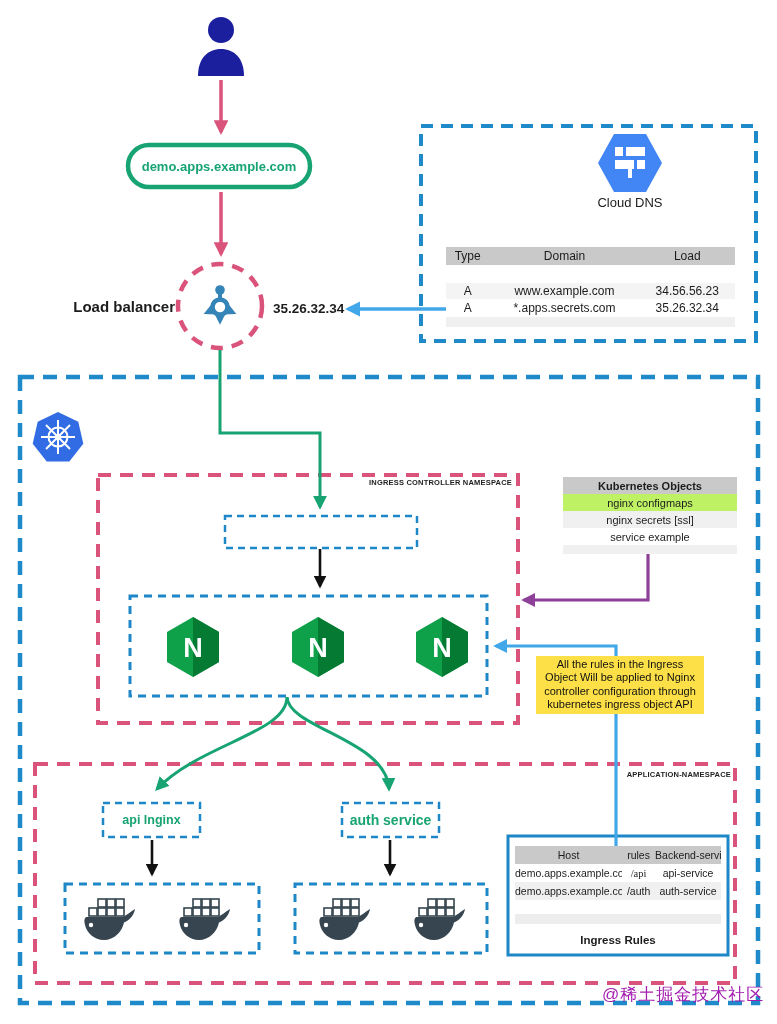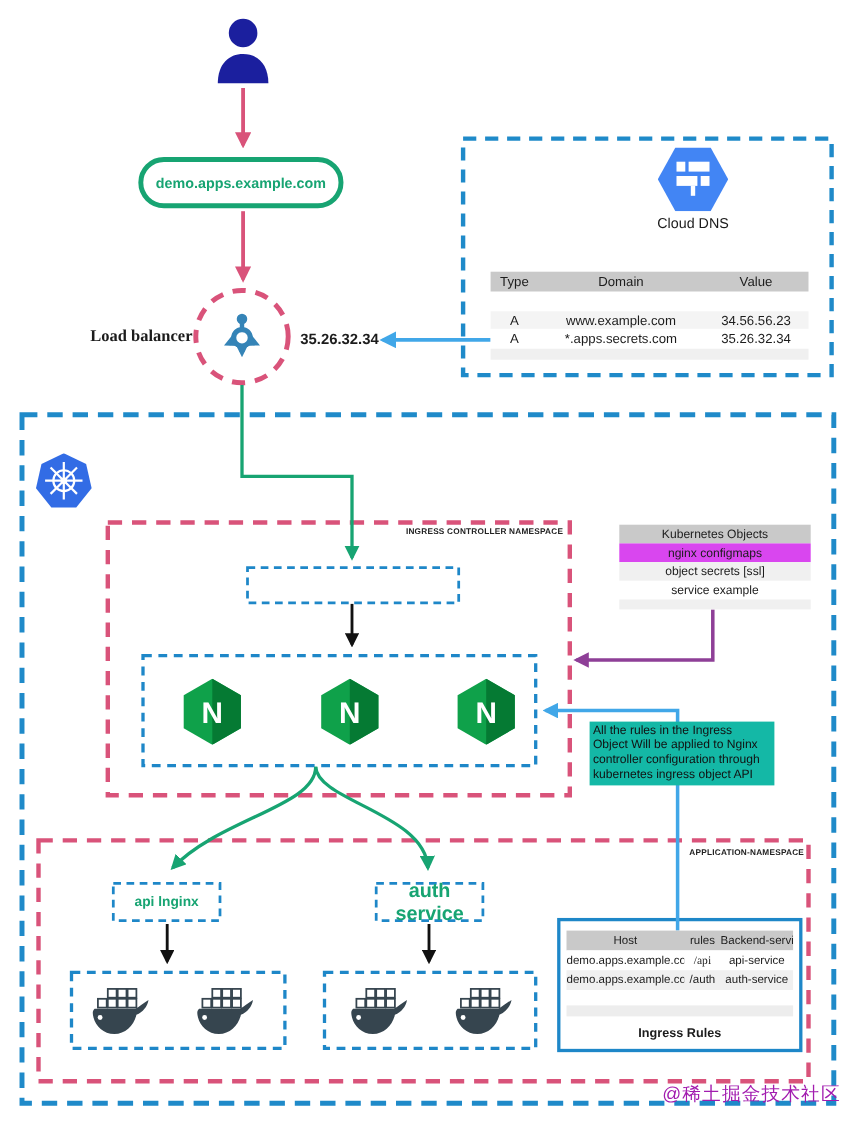--- a/index.html
+++ b/index.html
@@ -13,22 +13,22 @@
   .center{display:flex;align-items:center;justify-content:center;text-align:center;}
   .ns-label{font-size:7.5px;font-weight:bold;color:#222;letter-spacing:.2px;z-index:2;}
   
   .tbl{z-index:2;font-size:11px;color:#1c1c1c;}
   .trow{display:flex;align-items:center;}
   .tcell{text-align:center;overflow:hidden;white-space:nowrap;}
   .hdr{background:#c9c9c9;}
   .alt{background:#f0f0f0;}
   .alt2{background:#f4f4f4;}
   .pill-text{width:100%;height:100%;}
-  .annotation{z-index:2;background:#14b8a6;font-size:11px;line-height:1.22;color:#111;
-              text-align:left;padding:2px 3px;}
+  .annotation{z-index:2;background:#fde047;font-size:11px;line-height:1.22;color:#111;
+              text-align:center;padding:2px 3px;}
   .icon{z-index:2;}
   .watermark{z-index:3;font-size:17px;color:#a21caf;letter-spacing:1px;white-space:nowrap;}
 </style>
 </head>
 <body>
 
 <div id="canvas">
 
   <svg id="overlay" width="777" height="1024" viewBox="0 0 777 1024">
     <defs>
@@ -83,21 +83,21 @@
     <svg width="54" height="60" viewBox="0 0 54 60">
       <circle cx="27" cy="14" r="13" fill="#1b1f9e"></circle>
       <path d="M4,60 C4,42 14,33 27,33 C40,33 50,42 50,60 Z" fill="#1b1f9e"></path>
     </svg>
   </div>
 
   <div class="abs center pill-text" style="left:128px;top:145px;width:182px;height:42px;z-index:2;">
     <span class="green-bold" style="font-size:13px;">demo.apps.example.com</span>
   </div>
 
-  <div class="abs txt" style="left:70px;top:298px;width:105px;font-size:15px;font-weight:bold;text-align:right;z-index:2;font-family:Liberation Serif, serif;">Load balancer</div>
+  <div class="abs txt" style="left:70px;top:298px;width:105px;font-size:15px;font-weight:bold;text-align:right;z-index:2;">Load balancer</div>
   <div class="abs icon" style="left:198px;top:283px;width:44px;height:46px;">
     <svg width="44" height="46" viewBox="0 0 44 46">
       <circle cx="22" cy="7" r="4.8" fill="#3584b7"></circle>
       <rect x="20" y="9" width="4" height="10" fill="#3584b7"></rect>
       <circle cx="22" cy="24" r="7.5" fill="none" stroke="#3584b7" stroke-width="4.6"></circle>
       <path d="M15.5,26.5 L10,29" stroke="#3584b7" stroke-width="4.6" marker-end="url(#mLb)"></path>
       <path d="M28.5,26.5 L34,29" stroke="#3584b7" stroke-width="4.6" marker-end="url(#mLb)"></path>
       <path d="M22,31 L22,37" stroke="#3584b7" stroke-width="4.6" marker-end="url(#mLb)"></path>
     </svg>
   </div>
@@ -112,21 +112,21 @@
       <rect x="39" y="26" width="8" height="9" fill="#fff"></rect>
       <rect x="30" y="35" width="4" height="9" fill="#fff"></rect>
     </svg>
   </div>
   <div class="abs txt center" style="left:580px;top:195px;width:100px;font-size:13px;z-index:2;">Cloud DNS</div>
 
   <div class="abs tbl" style="left:446px;top:247px;width:289px;font-size:12px;">
     <div class="trow hdr" style="height:18px;">
       <div class="tcell" style="width:15%;">Type</div>
       <div class="tcell" style="width:52%;">Domain</div>
-      <div class="tcell" style="width:33%;">Value</div>
+      <div class="tcell" style="width:33%;">Load</div>
     </div>
     <div style="height:18px;"></div>
     <div class="trow alt2" style="height:16px;">
       <div class="tcell" style="width:15%;">A</div>
       <div class="tcell" style="width:52%;">www.example.com</div>
       <div class="tcell" style="width:33%;">34.56.56.23</div>
     </div>
     <div class="trow" style="height:18px;background:#fff;">
       <div class="tcell" style="width:15%;">A</div>
       <div class="tcell" style="width:52%;">*.apps.secrets.com</div>
@@ -172,41 +172,41 @@
   </div>
   <div class="abs icon" style="left:415px;top:617px;">
     <svg width="54" height="60" viewBox="0 0 54 60">
       <polygon points="27,0 53,15 53,45 27,60 1,45 1,15" fill="#0fa14a"></polygon>
       <polygon points="27,0 53,15 53,45 27,60" fill="#057a33"></polygon>
       <text x="27" y="40" text-anchor="middle" font-size="27" font-weight="bold" fill="#fff" font-family="Liberation Sans, sans-serif">N</text>
     </svg>
   </div>
 
   <div class="abs tbl" style="left:563px;top:477px;width:174px;">
-    <div class="trow hdr center" style="height:17px;">Kubernetes Objects</div>
-    <div class="trow center" style="height:17px;background:#d946ef;">nginx configmaps</div>
-    <div class="trow center alt" style="height:17px;">object secrets [ssl]</div>
+    <div class="trow hdr center" style="height:17px;font-weight:bold;">Kubernetes Objects</div>
+    <div class="trow center" style="height:17px;background:#bef264;">nginx configmaps</div>
+    <div class="trow center alt" style="height:17px;">nginx secrets [ssl]</div>
     <div class="trow center" style="height:17px;background:#fff;">service example</div>
     <div class="alt" style="height:9px;"></div>
   </div>
 
   <div class="abs annotation" style="left:536px;top:656px;width:162px;">
     <div>All the rules in the Ingress</div>
     <div>Object Will be applied to Nginx</div>
     <div>controller configuration through</div>
     <div>kubernetes ingress object API</div>
   </div>
 
   <div class="abs ns-label" style="left:561px;top:770px;width:170px;text-align:right;">APPLICATION-NAMESPACE</div>
 
   <div class="abs center" style="left:103px;top:803px;width:97px;height:34px;z-index:2;">
     <span class="green-bold" style="font-size:12.5px;">api lnginx</span>
   </div>
   <div class="abs center" style="left:342px;top:803px;width:97px;height:34px;z-index:2;">
-    <span class="green-bold" style="font-size:18px;">auth service</span>
+    <span class="green-bold" style="font-size:14px;">auth service</span>
   </div>
 
   <div class="abs icon" style="left:77px;top:896px;">
     <svg width="60" height="46" viewBox="0 0 60 46">
       <g fill="#fff" stroke="#36454f" stroke-width="1.6">
         <rect x="21" y="3" width="8" height="8"></rect>
           <rect x="30" y="3" width="8" height="8"></rect>
           <rect x="39" y="3" width="8" height="8"></rect>
         <rect x="12" y="12" width="8" height="8"></rect>
           <rect x="21" y="12" width="8" height="8"></rect>

